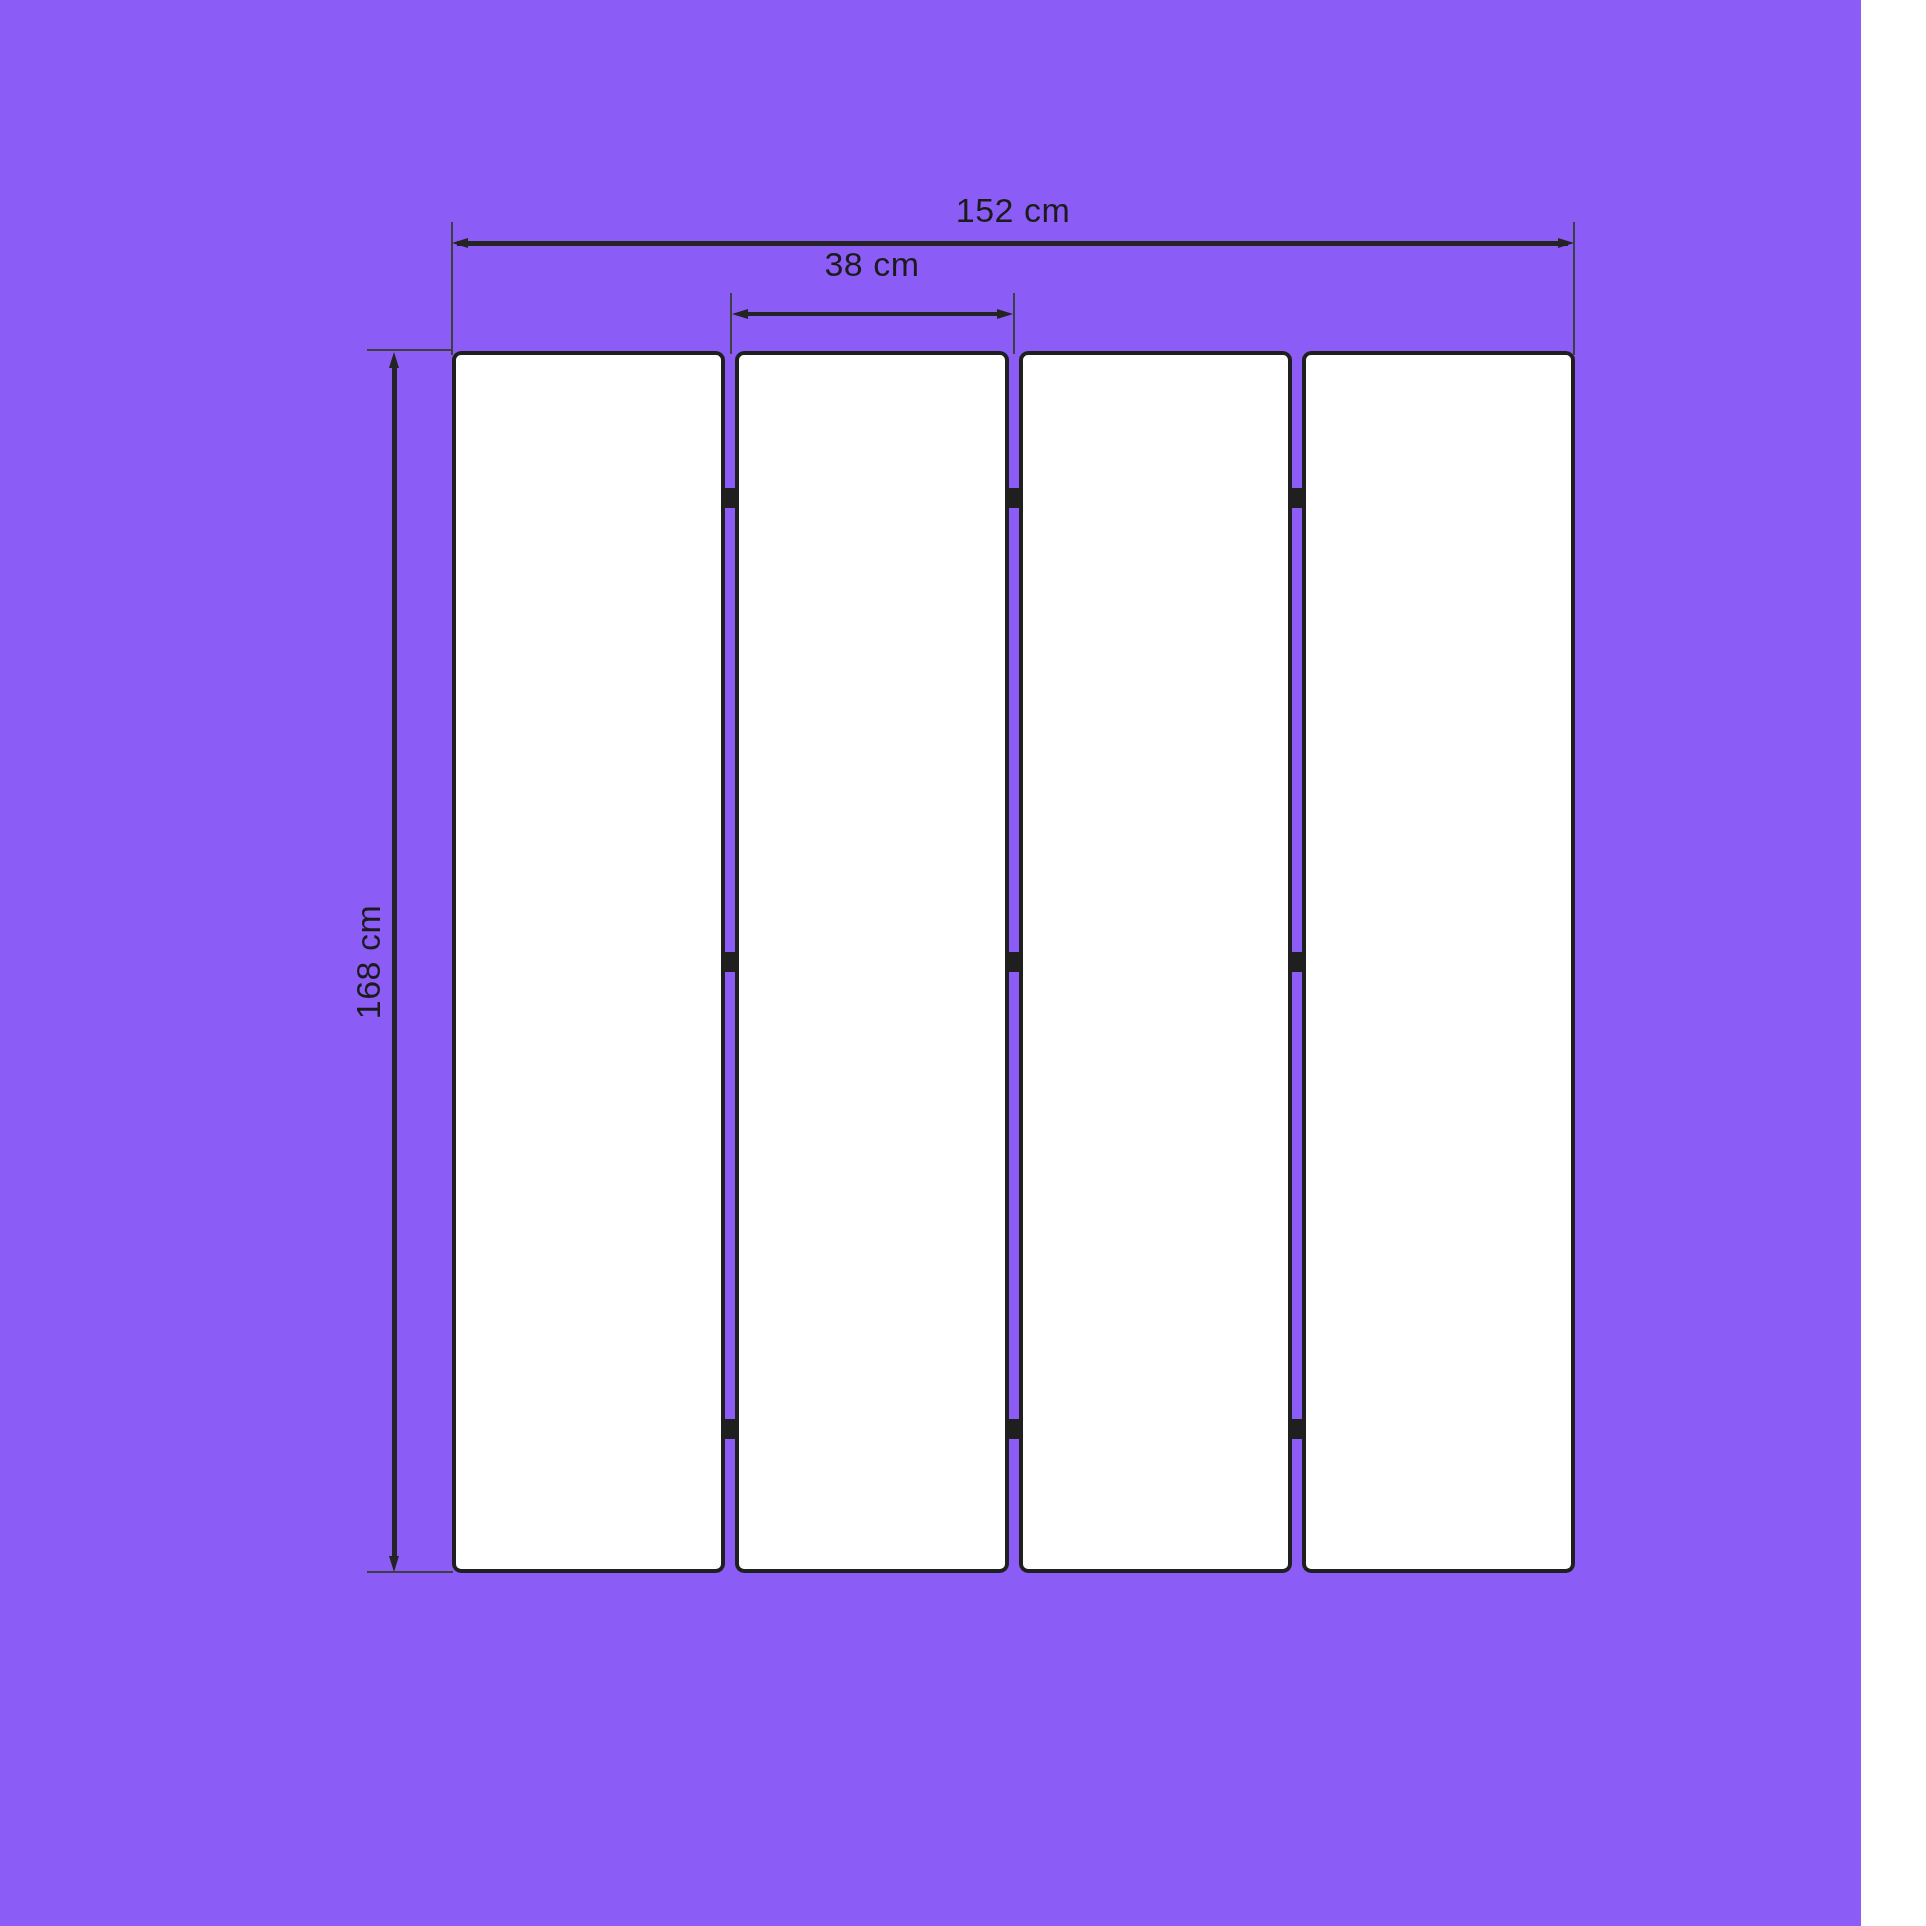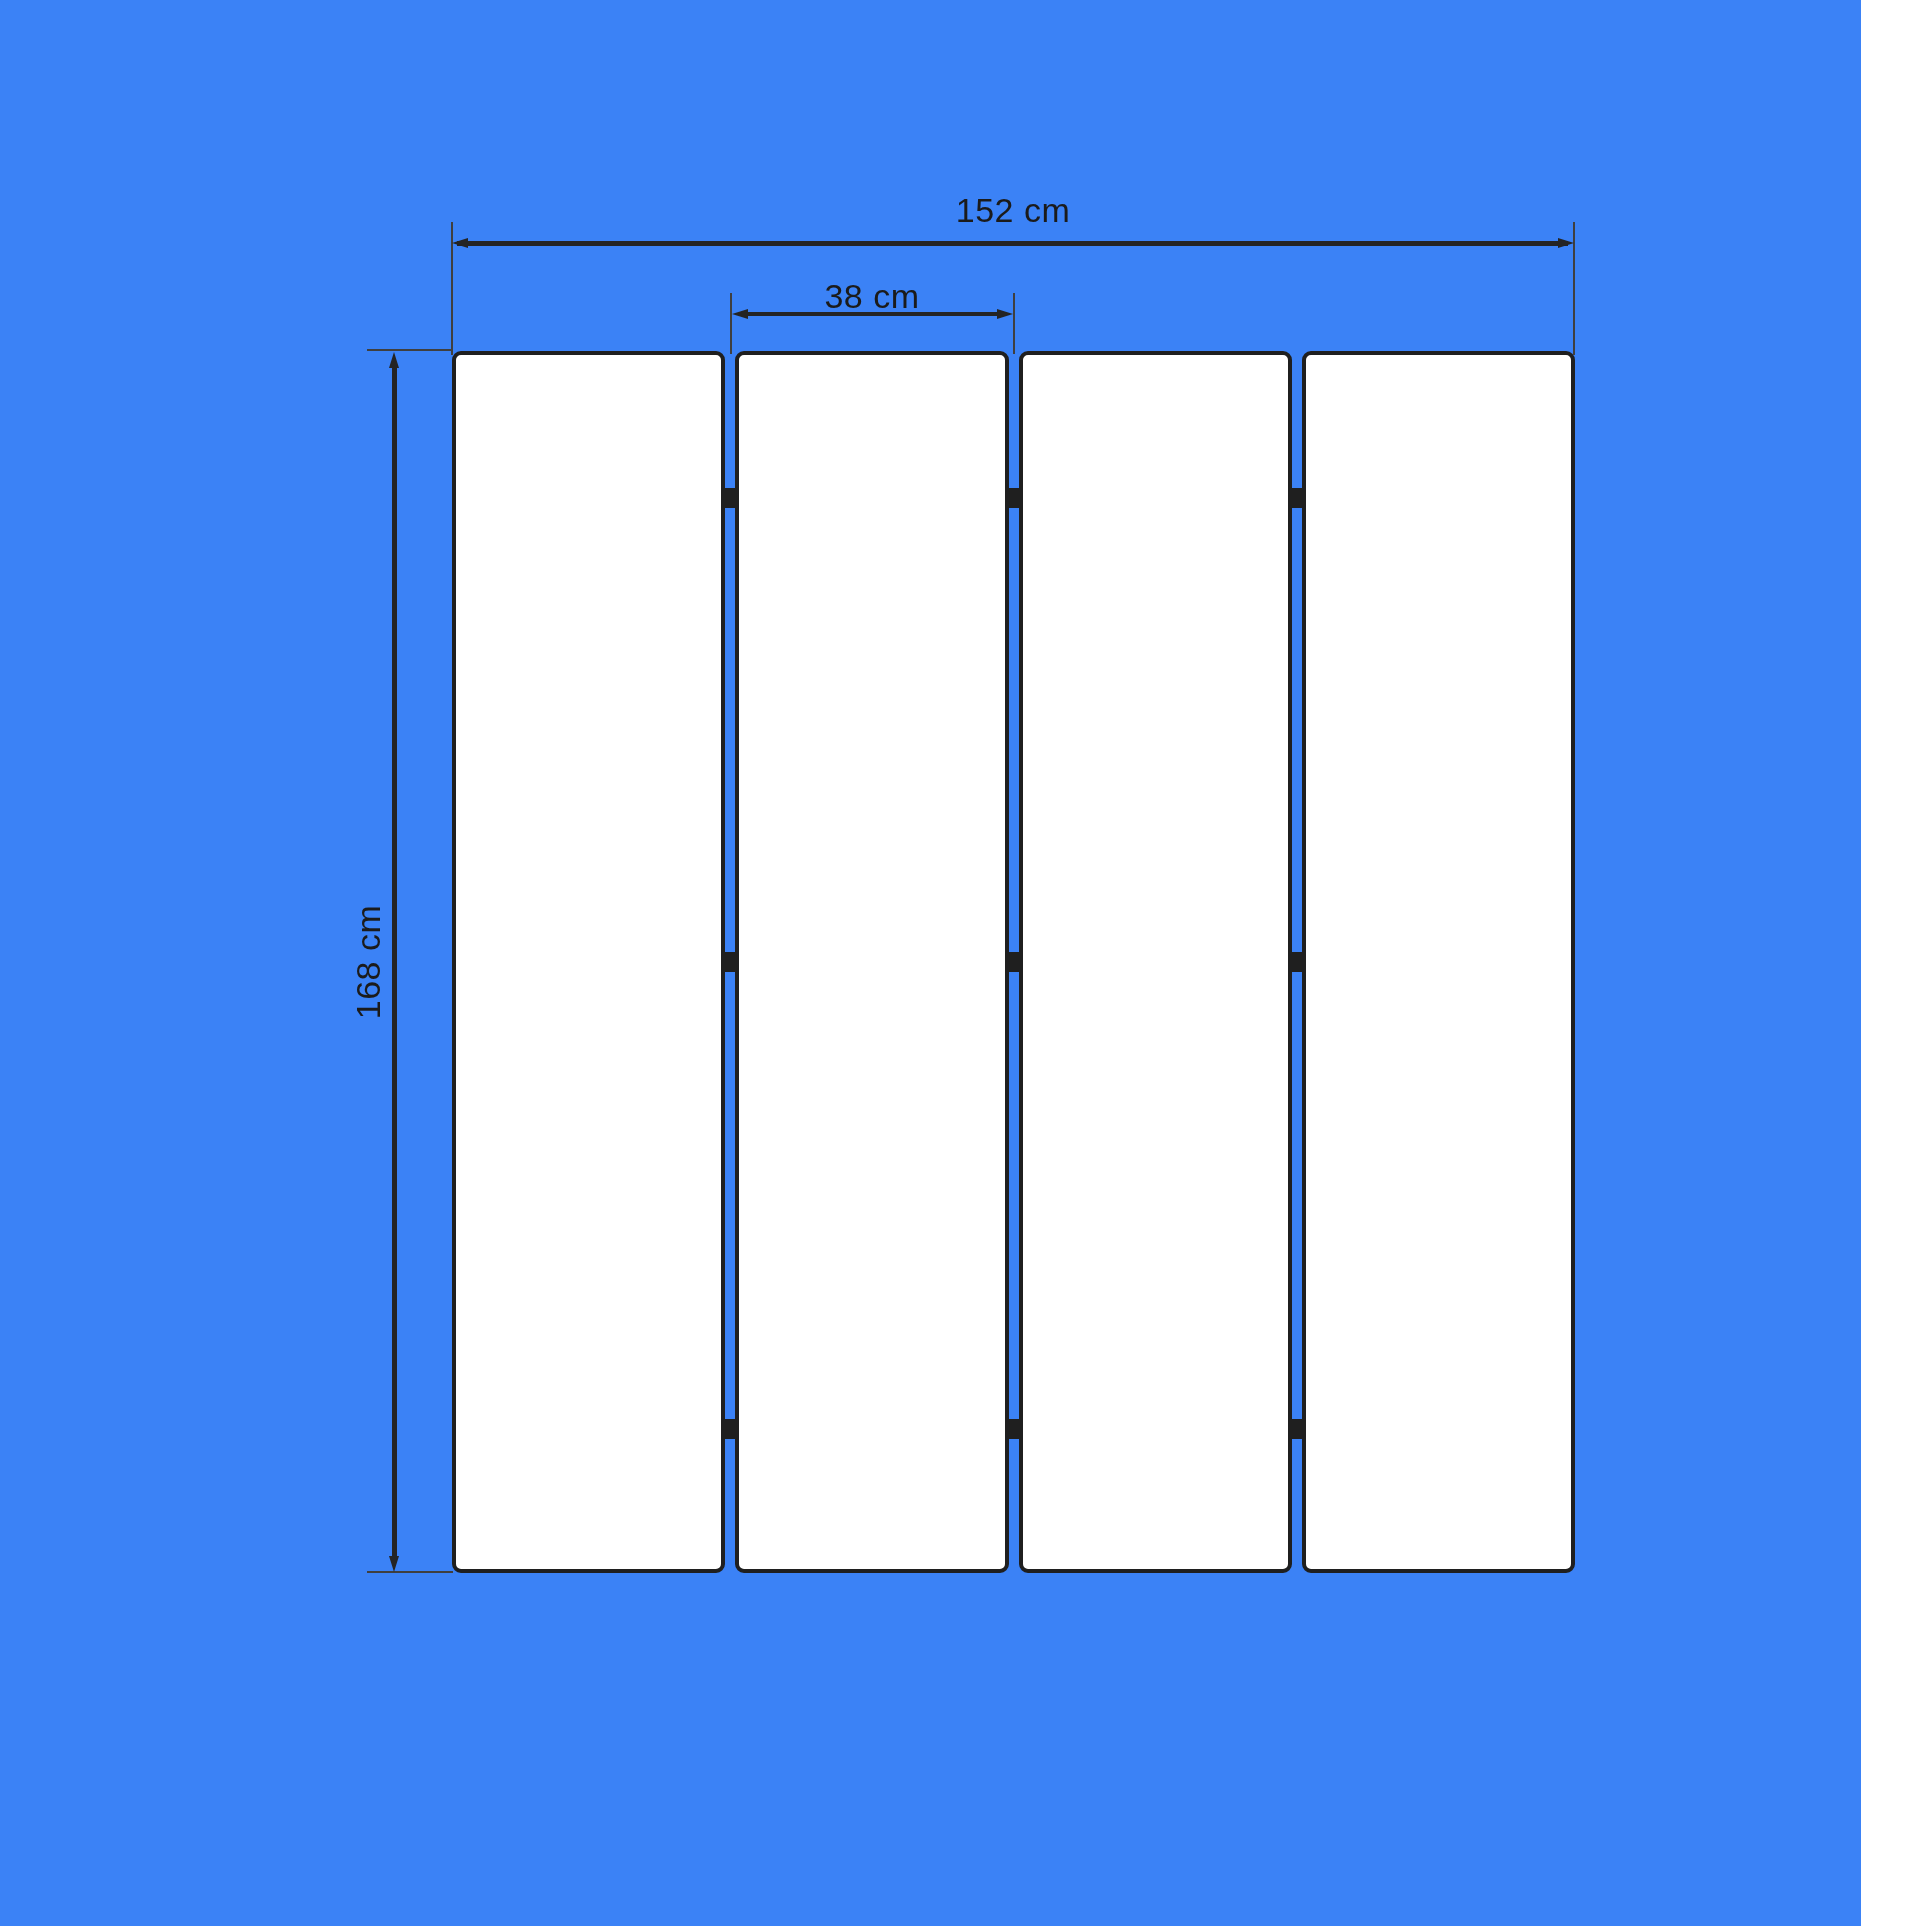--- a/index.html
+++ b/index.html
@@ -4,21 +4,21 @@
 <style>
   html, body {
     margin: 0;
     padding: 0;
     background: #ffffff;
   }
   .canvas {
     position: relative;
     width: 1861px;
     height: 1927px;
-    background: #3b82f6;
+    background: #8b5cf6;
     font-family: "Liberation Sans", sans-serif;
     overflow: hidden;
   }
 
   
   .panels {
     position: absolute;
     left: 452px;
     top: 351px;
     width: 1123px;
@@ -103,21 +103,21 @@
   <div class="dim-line" style="left:457px; top:241px; width:1111px; height:5px;"></div>
   <div class="arrowhead ah-left" style="left:452px;  top:238px;"></div>
   <div class="arrowhead ah-right" style="left:1558px; top:238px;"></div>
   <div class="dim-label" style="left:1013px; top:210px;">152 cm</div>
 
   <div class="ext-line" style="left:730px;  top:293px; width:2px; height:61px;"></div>
   <div class="ext-line" style="left:1013px; top:293px; width:2px; height:61px;"></div>
   <div class="dim-line" style="left:744px; top:312px; width:257px; height:4px;"></div>
   <div class="arrowhead ah-left" style="left:732px;  top:309px;"></div>
   <div class="arrowhead ah-right" style="left:997px; top:309px;"></div>
-  <div class="dim-label" style="left:872px; top:296px;">38 cm</div>
+  <div class="dim-label" style="left:872px; top:264px;">38 cm</div>
 
   <div class="ext-line" style="left:367px; top:349px;  width:86px; height:2px;"></div>
   <div class="ext-line" style="left:367px; top:1571px; width:86px; height:2px;"></div>
   <div class="dim-line" style="left:392px; top:362px; width:5px; height:1200px;"></div>
   <div class="arrowhead ah-up" style="left:389px; top:352px;"></div>
   <div class="arrowhead ah-down" style="left:389px; top:1556px;"></div>
   <div class="dim-label rotated" style="left:368px; top:962px;">168 cm</div>
 
 </div>
 

